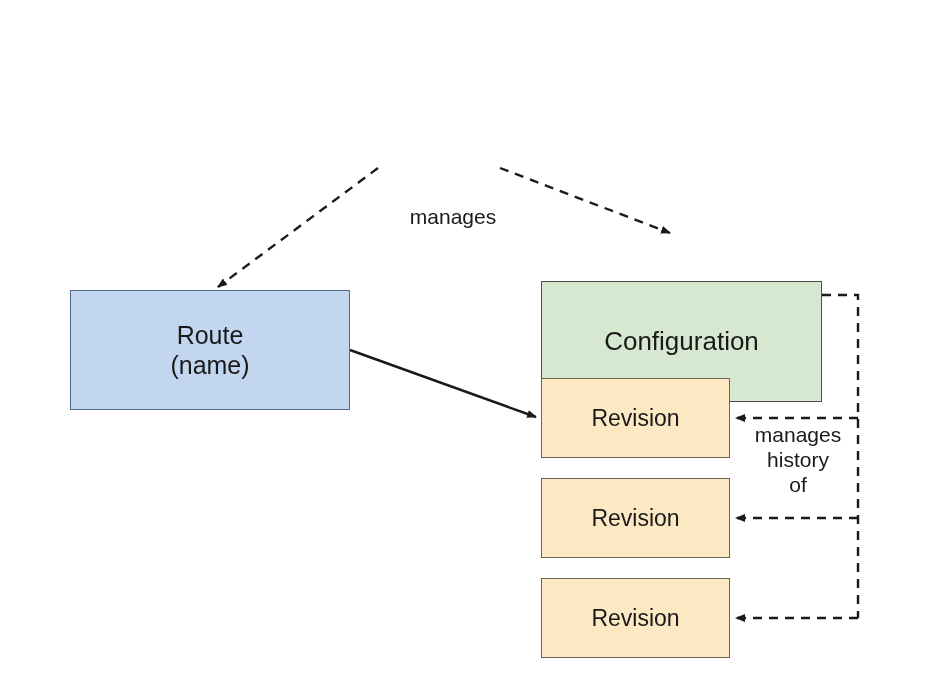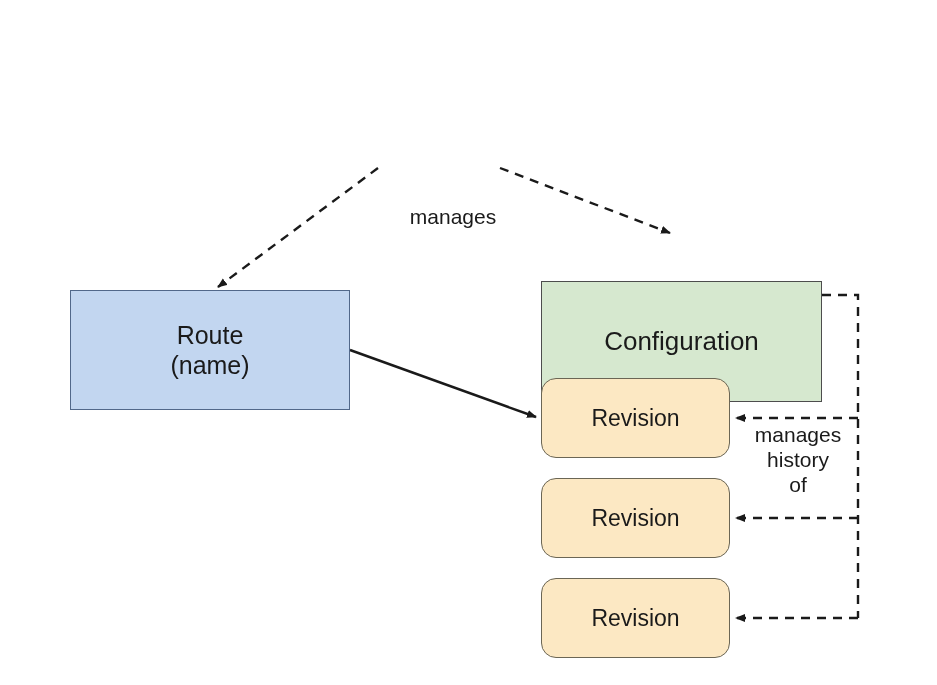--- a/index.html
+++ b/index.html
@@ -69,21 +69,20 @@
     font-size: 26px;
     margin-top: 45px;
   }
   .node-revision {
     left: 541px;
     width: 189px;
     height: 80px;
     background: #fce8c3;
     border-color: #6b6655;
     font-size: 23px;
-    border-radius: 15px;
   }
   #node-revision-0 { top: 378px; }
   #node-revision-1 { top: 478px; }
   #node-revision-2 { top: 578px; }
 
   .edge-label {
     position: absolute;
     font-size: 21px;
     color: #1a1a1a;
     background: #ffffff;

